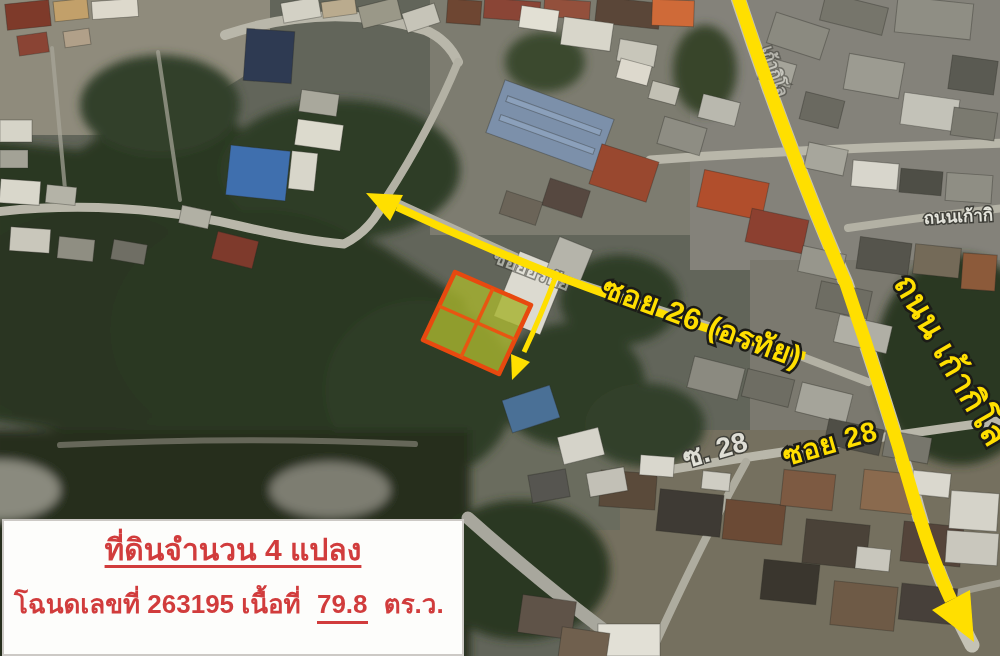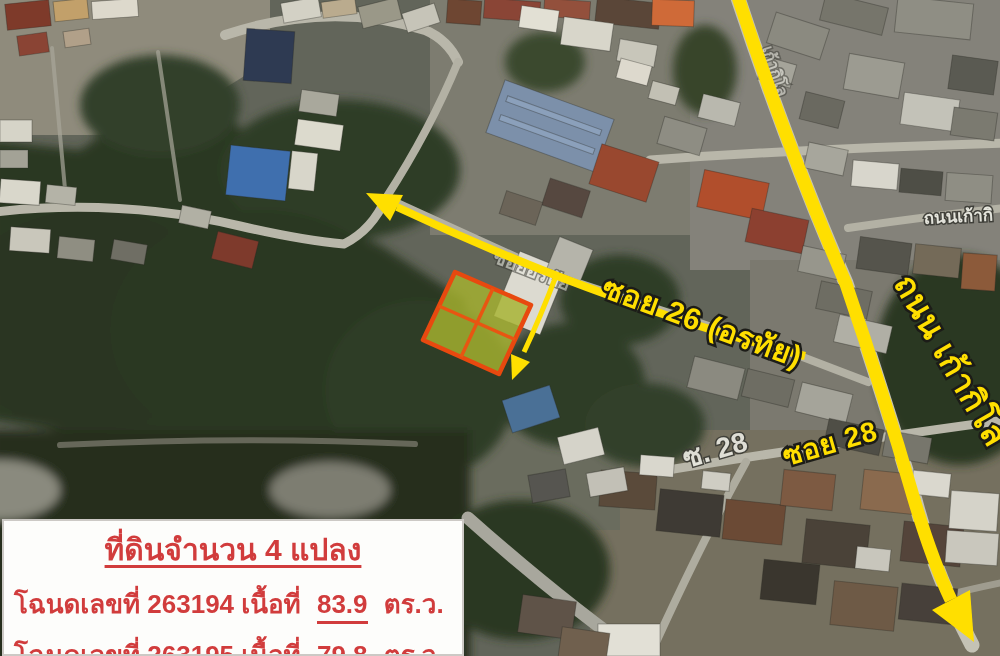--- a/index.html
+++ b/index.html
@@ -196,23 +196,18 @@
   <g>
     <text class="ann-label" transform="translate(600,296) rotate(20)" font-size="30">ซอย 26 (อรทัย)</text>
     <text class="ann-label" transform="translate(893,283) rotate(60)" font-size="33">ถนน เก้ากิโล</text>
     <text class="ann-label" transform="translate(786,466) rotate(-16)" font-size="28">ซอย 28</text>
   </g>
 </svg>
 
   <div class="info-box">
     <div class="info-title">ที่ดินจำนวน 4 แปลง</div>
     <div class="deed-line">
-      <span>โฉนดเลขที่ 263194 เนื้อที่</span>
-      <span class="ul gap">83.9</span>
-      <span class="gap">ตร.ว.</span>
-    </div>
-    <div class="deed-line">
       <span>โฉนดเลขที่ 263195 เนื้อที่</span>
       <span class="ul gap">79.8</span>
       <span class="gap">ตร.ว.</span>
     </div>
   </div>
 </div>
 
 </body></html>

